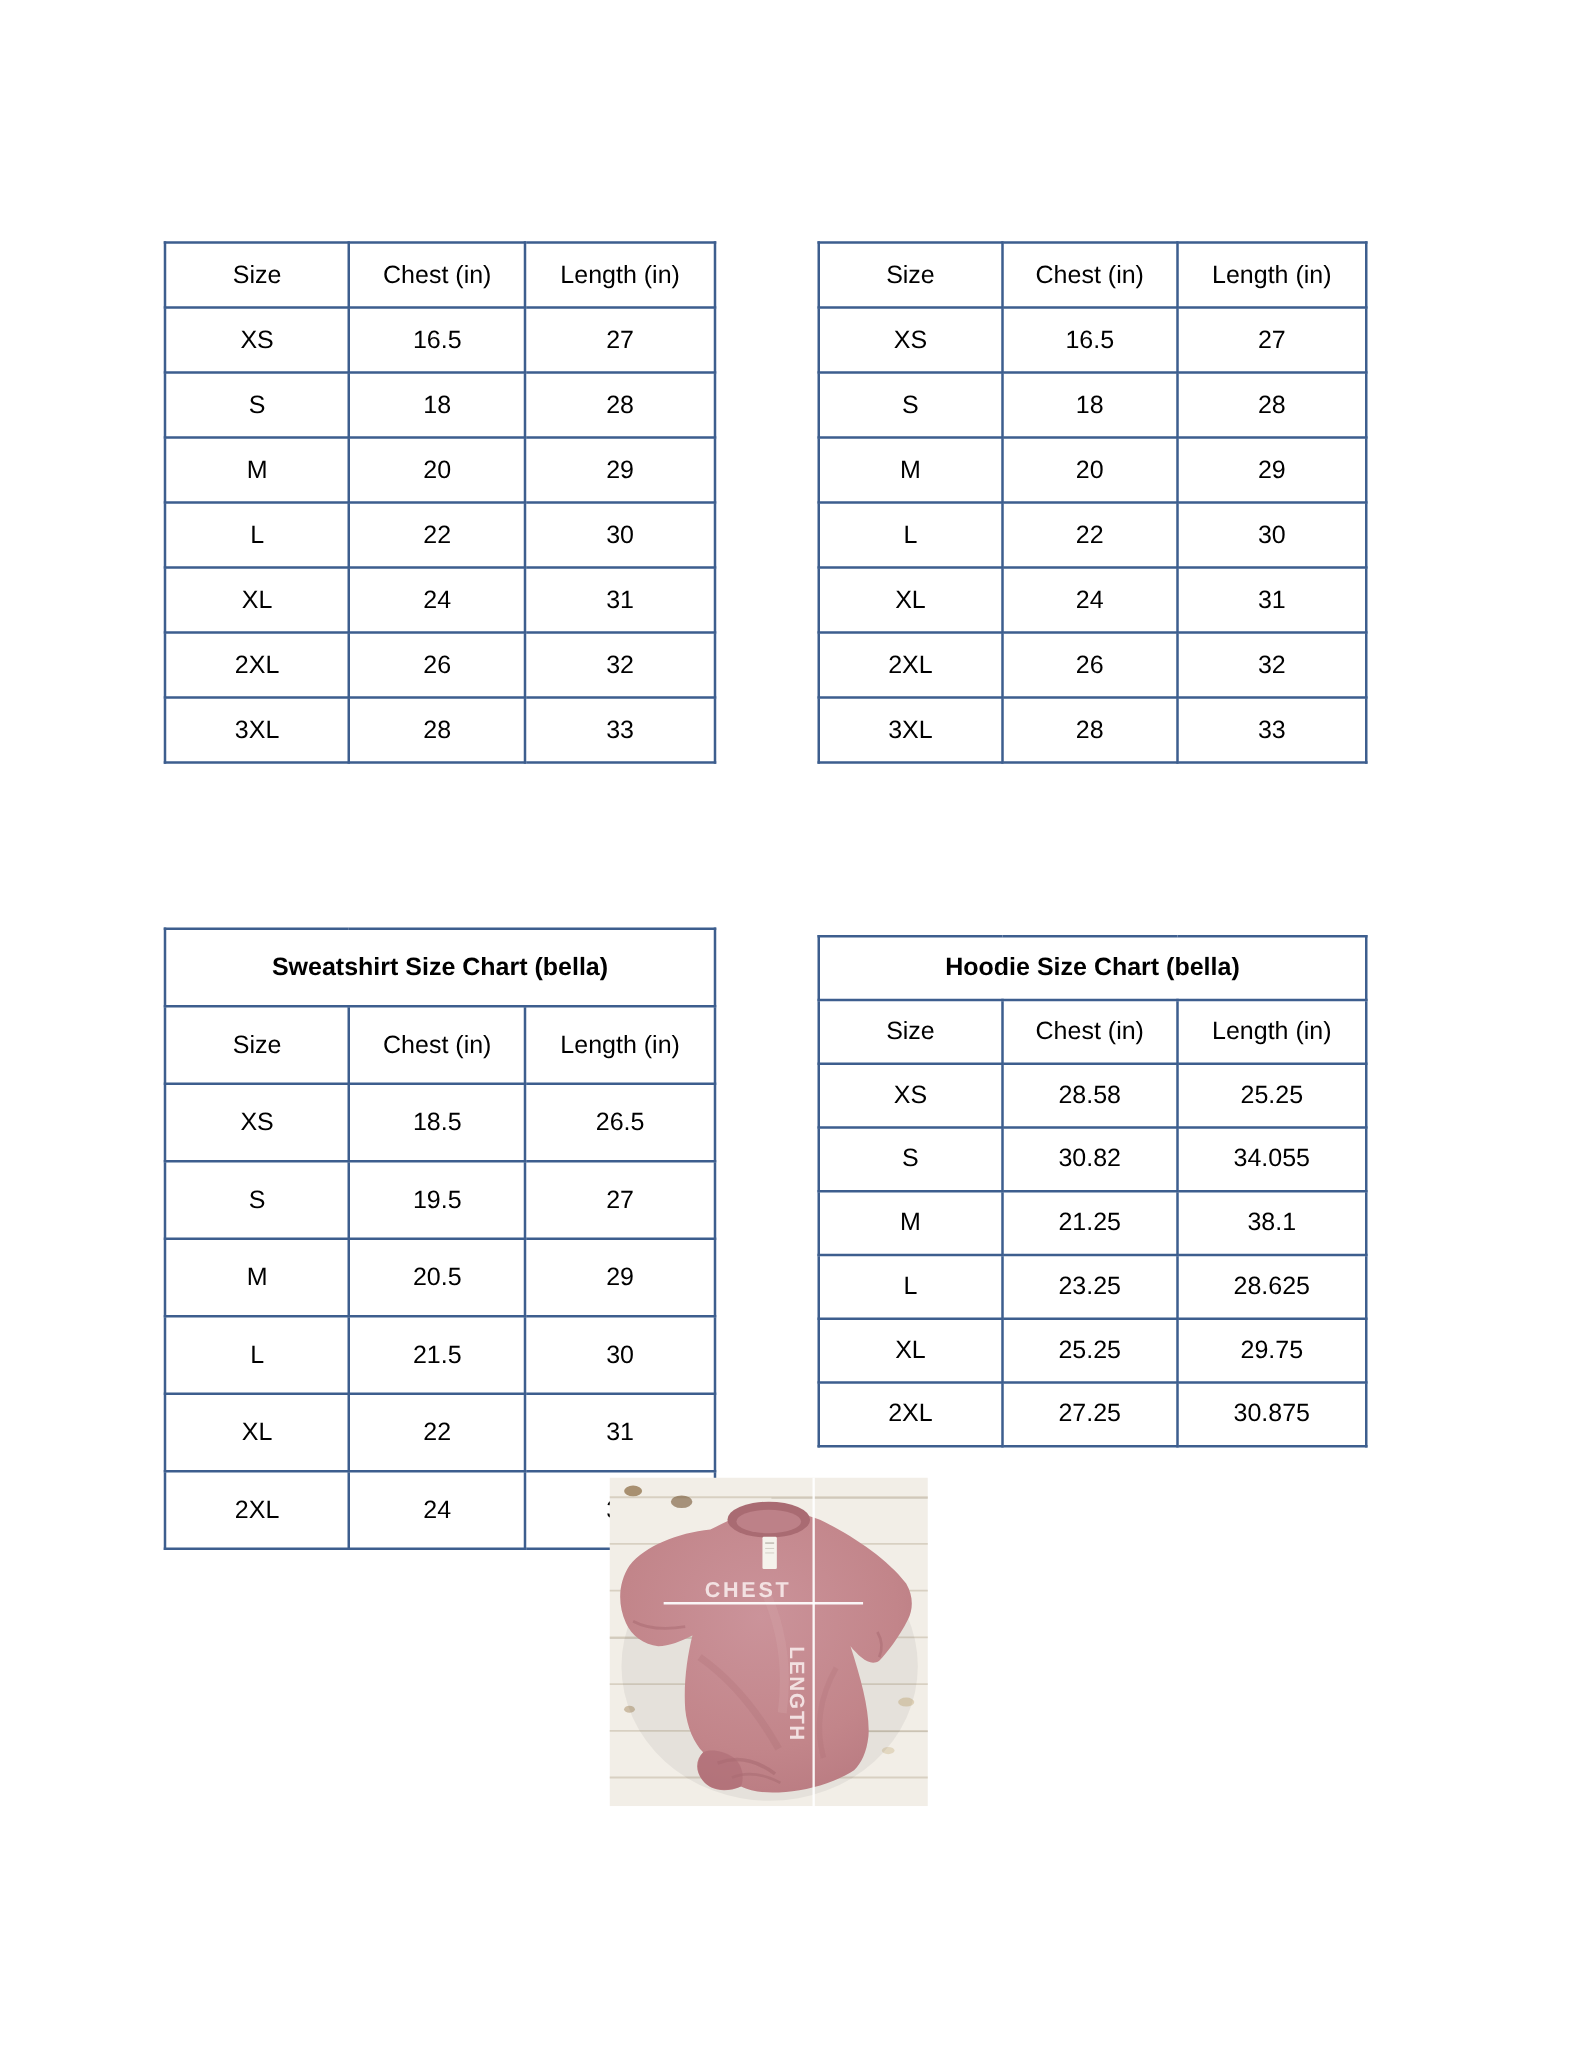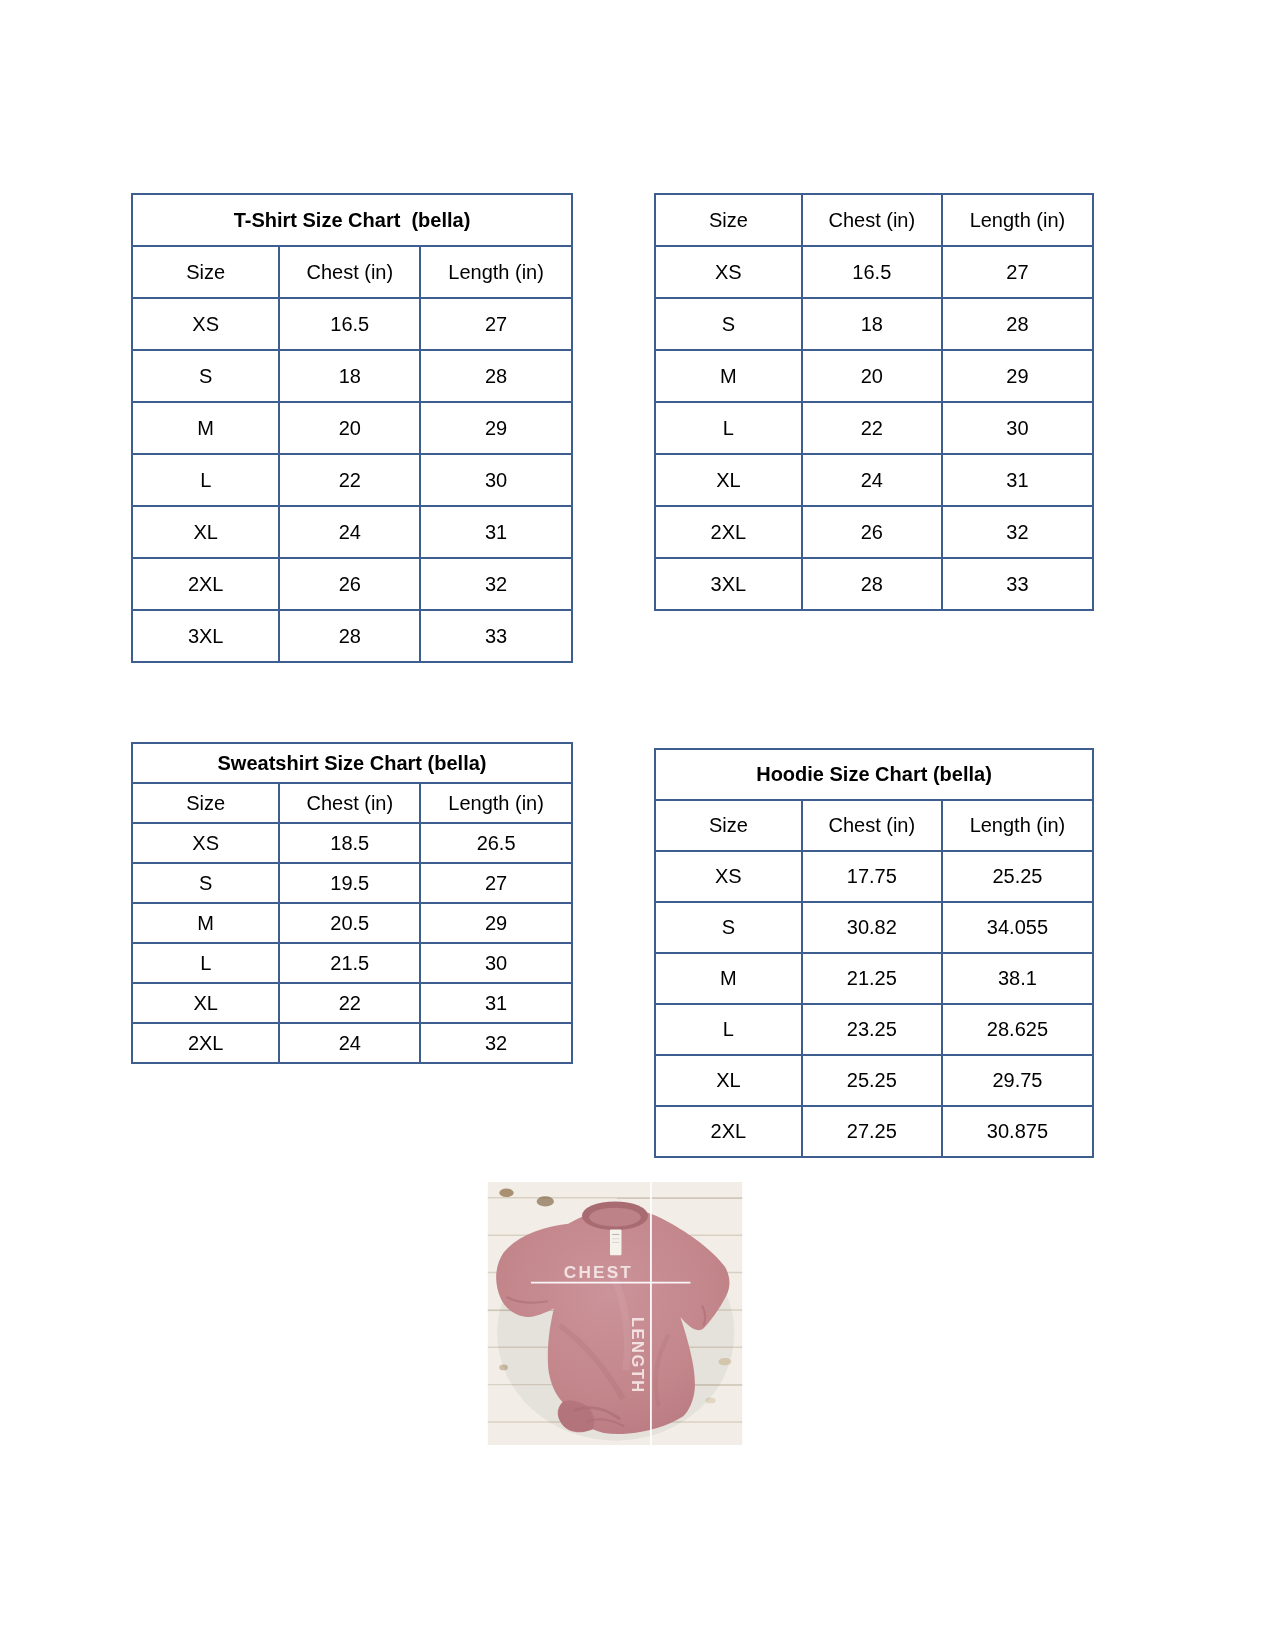--- a/index.html
+++ b/index.html
@@ -28,21 +28,21 @@
   table.size-table th.title{
     font-weight:700;
     font-size:20px;
     white-space:pre-wrap;
   }
   #table-tshirt      {left:131px; top:193px; width:442px;}
   #table-longsleeve  {left:654px; top:193px; width:440px;}
   #table-sweatshirt  {left:131px; top:742px; width:442px;}
   #table-hoodie      {left:654px; top:748px; width:440px;}
   #table-tshirt tr, #table-longsleeve tr {height:52px;}
-  #table-sweatshirt tr {height:40px;}
+  #table-sweatshirt tr {height:62px;}
   #table-hoodie tr {height:51px;}
 
   .photo{
     position:absolute;
     left:438px; top:1182px;
     width:354px; height:263px;
   }
   .photo svg{display:block;width:100%;height:100%;}
 </style>
 </head>
@@ -51,23 +51,20 @@
 <div class="page">
 
   <table class="size-table" id="table-tshirt">
     <colgroup>
         <col style="width:33.5%">
         <col style="width:32%">
         <col style="width:34.5%">
       </colgroup>
     <thead>
       <tr>
-        <th class="title" colspan="3">T-Shirt Size Chart  (bella)</th>
-      </tr>
-      <tr>
         <th>Size</th>
         <th>Chest (in)</th>
         <th>Length (in)</th>
       </tr>
     </thead>
     <tbody>
         <tr>
           <td>XS</td>
           <td>16.5</td>
           <td>27</td>
@@ -219,21 +216,21 @@
       </tr>
       <tr>
         <th>Size</th>
         <th>Chest (in)</th>
         <th>Length (in)</th>
       </tr>
     </thead>
     <tbody>
         <tr>
           <td>XS</td>
-          <td>17.75</td>
+          <td>28.58</td>
           <td>25.25</td>
         </tr>
         <tr>
           <td>S</td>
           <td>30.82</td>
           <td>34.055</td>
         </tr>
         <tr>
           <td>M</td>
           <td>21.25</td>

